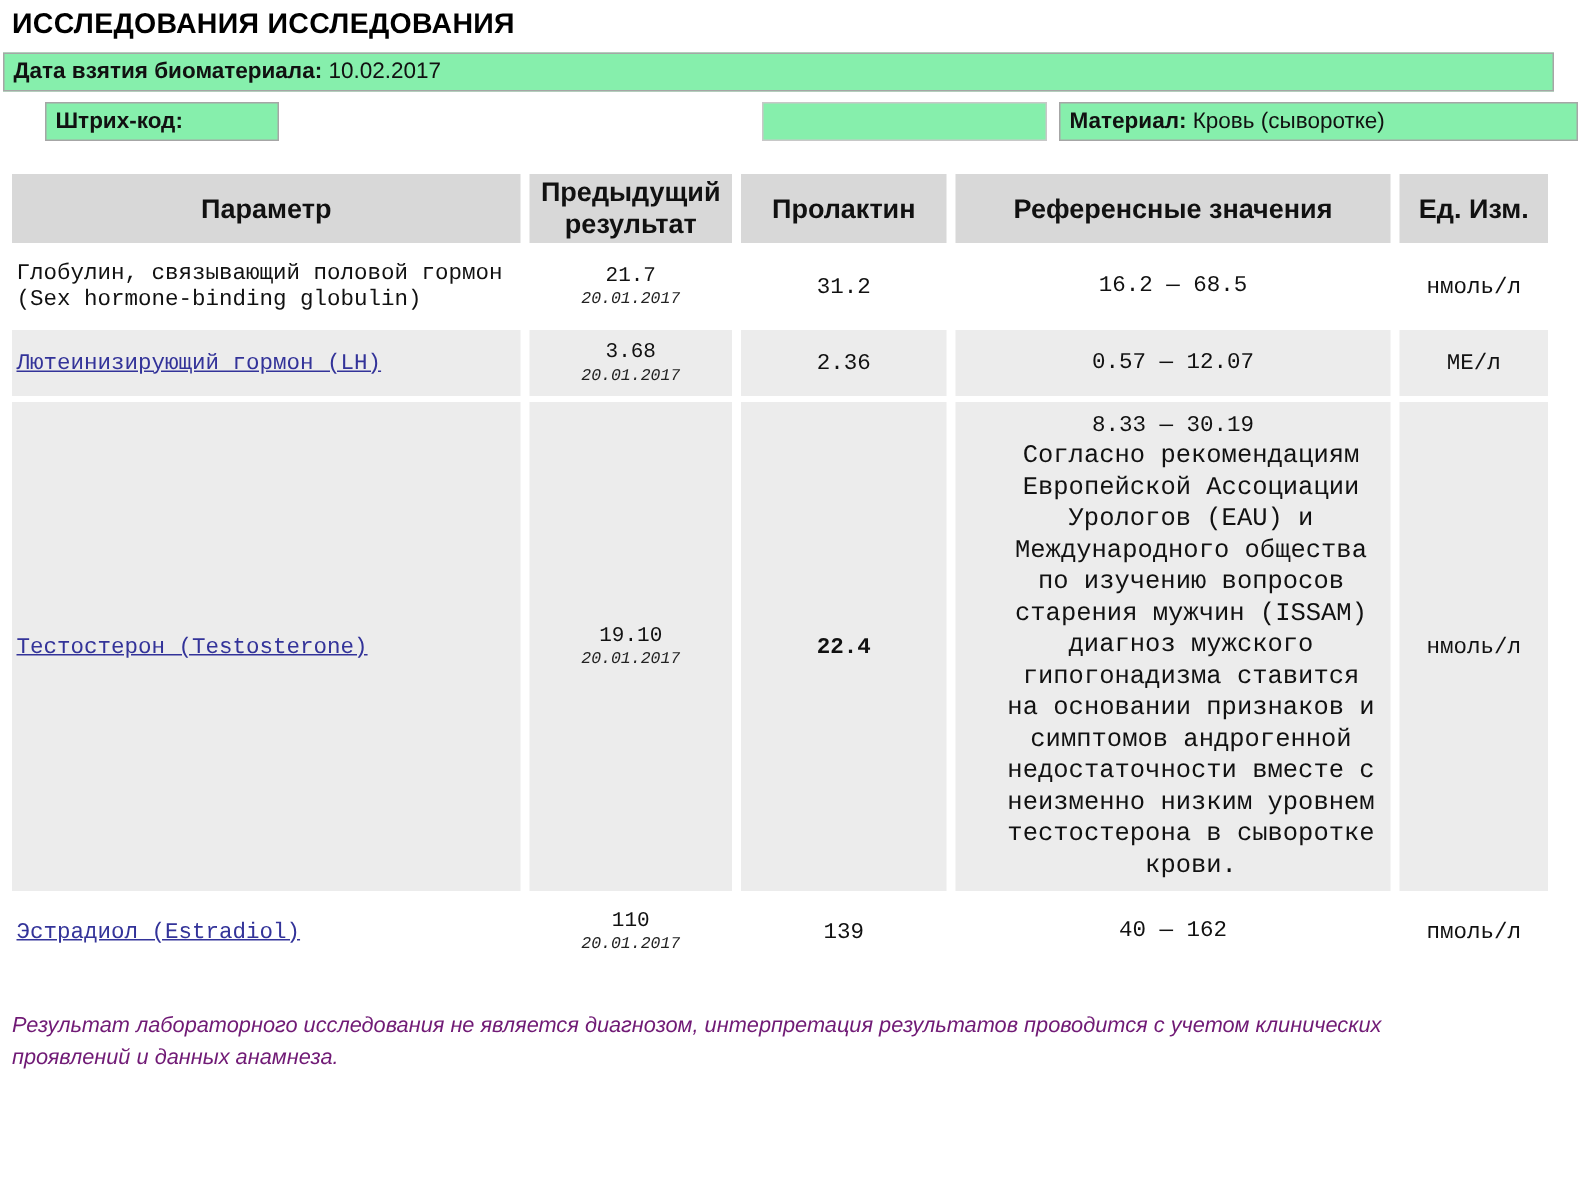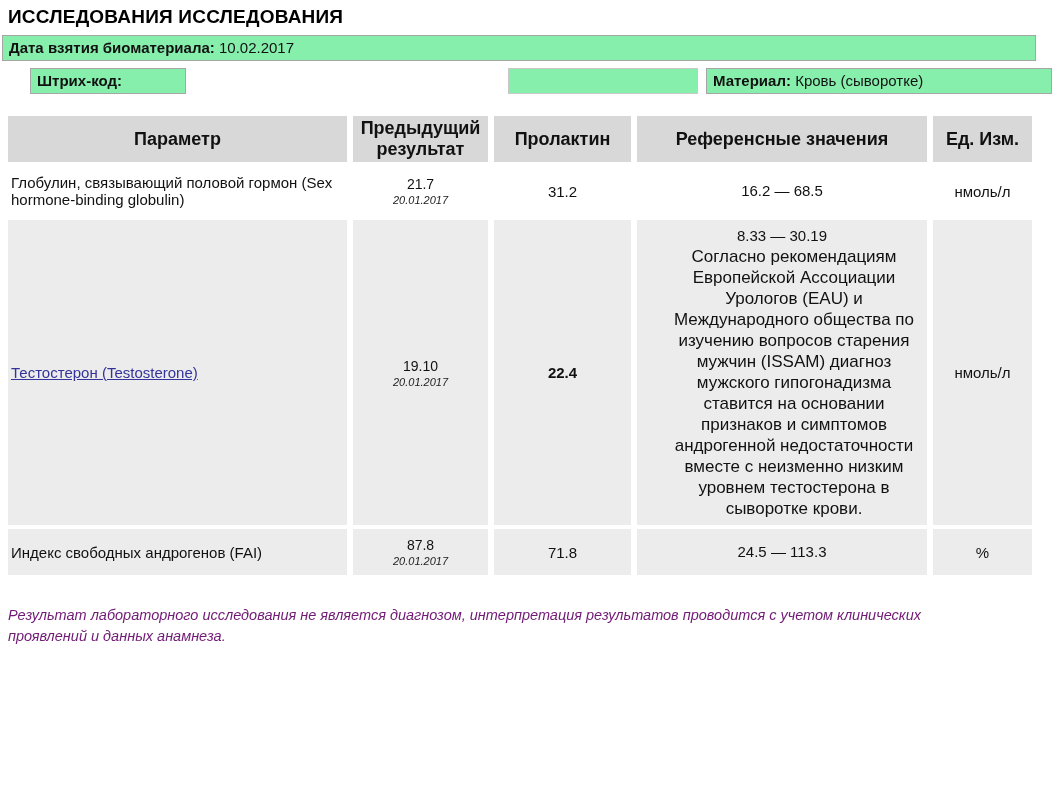--- a/index.html
+++ b/index.html
@@ -57,20 +57,21 @@
   col.c4{width:290px;}
   col.c5{width:99px;}
   th{
     background:var(--header_bg);
     font-weight:bold;text-align:center;vertical-align:middle;
     height:44px;padding:2px 4px;font-size:18px;
   }
   td{
     background:#ffffff;text-align:center;vertical-align:middle;
     padding:3px 4px;
+    font-family:Liberation Mono, monospace;
   }
   tr.shaded td{background:var(--shaded_bg);}
   td.c-param{text-align:left;padding-left:3px;}
   tr.h50 td{height:50px;}
   tr.h44 td{height:44px;}
   tr.h46 td{height:46px;}
   .param-link{
     color:var(--link);text-decoration:underline;cursor:pointer;
   }
   .prev-val{font-size:14px;line-height:18px;}
@@ -136,48 +137,61 @@
           <div class="prev-date">20.01.2017</div>
         </td>
         <td class="c-res">31.2</td>
         <td class="c-ref">
           <div class="ref-range">16.2 — 68.5</div>
 
         </td>
         <td class="c-unit">нмоль/л</td>
       </tr>
 
+      <tr class="h44 shaded">
+        <td class="c-param"><span class="param-link">Лютеинизирующий гормон (LH)</span></td>
+        <td class="c-prev">
+          <div class="prev-val">3.68</div>
+          <div class="prev-date">20.01.2017</div>
+        </td>
+        <td class="c-res">2.36</td>
+        <td class="c-ref">
+          <div class="ref-range">0.57 — 12.07</div>
+
+        </td>
+        <td class="c-unit">МЕ/л</td>
+      </tr>
 
 
       <tr class="shaded">
         <td class="c-param"><span class="param-link">Тестостерон (Testosterone)</span></td>
         <td class="c-prev">
           <div class="prev-val">19.10</div>
           <div class="prev-date">20.01.2017</div>
         </td>
         <td class="c-res bold">22.4</td>
         <td class="c-ref">
           <div class="ref-range">8.33 — 30.19</div>
           <div class="ref-note">Согласно рекомендациям Европейской Ассоциации Урологов (EAU) и Международного общества по изучению вопросов старения мужчин (ISSAM) диагноз мужского гипогонадизма ставится на основании признаков и симптомов андрогенной недостаточности вместе с неизменно низким уровнем тестостерона в сыворотке крови.</div>
         </td>
         <td class="c-unit">нмоль/л</td>
       </tr>
 
-
-      <tr class="h46 shaded">
-        <td class="c-param"><span>Индекс свободных андрогенов (FAI)</span></td>
+      <tr class="h46">
+        <td class="c-param"><span class="param-link">Эстрадиол (Estradiol)</span></td>
         <td class="c-prev">
-          <div class="prev-val">87.8</div>
+          <div class="prev-val">110</div>
           <div class="prev-date">20.01.2017</div>
         </td>
-        <td class="c-res">71.8</td>
+        <td class="c-res">139</td>
         <td class="c-ref">
-          <div class="ref-range">24.5 — 113.3</div>
+          <div class="ref-range">40 — 162</div>
 
         </td>
-        <td class="c-unit">%</td>
+        <td class="c-unit">пмоль/л</td>
       </tr>
+
     </tbody>
   </table>
 
   <p class="footer-note">Результат лабораторного исследования не является диагнозом, интерпретация результатов проводится с учетом клинических проявлений и данных анамнеза.</p>
 
 </div>
 
 </body></html>

